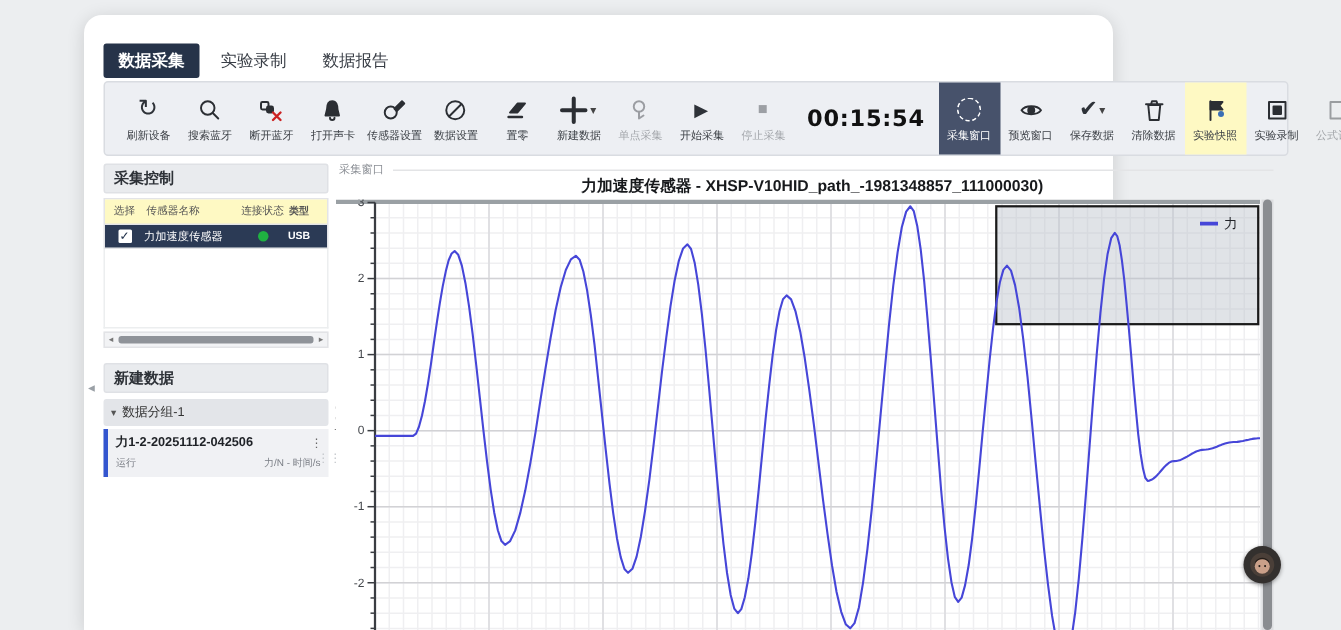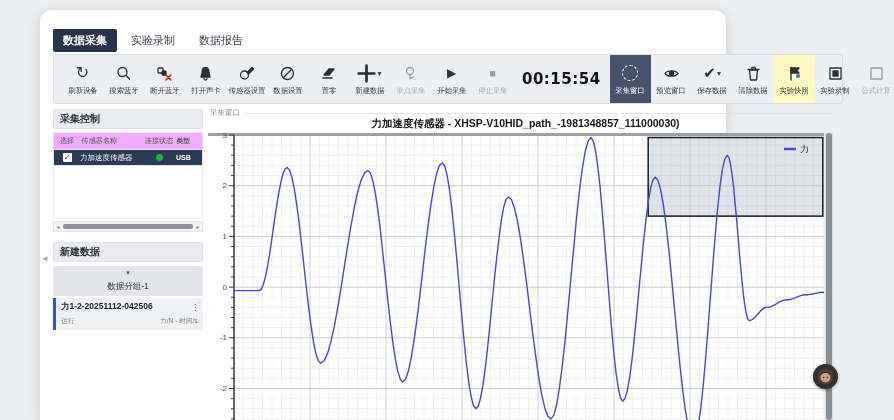--- a/index.html
+++ b/index.html
@@ -1,18 +1,18 @@
 <!DOCTYPE html>
 <html><head>
 <meta charset="utf-8">
 <style>
   html,body{margin:0;padding:0;}
   body{width:894px;height:420px;overflow:hidden;background:#eceef0;
        font-family:"Liberation Sans","DejaVu Sans",sans-serif;position:relative;}
-  #win{position:absolute;left:40px;top:10px;width:686px;height:410px;background:#fff;
+  #win{position:absolute;left:56px;top:10px;width:686px;height:410px;background:#fff;
        border-radius:12px 12px 0 0;box-shadow:0 2px 12px rgba(0,0,0,.14);}
   
   #tabbar{position:absolute;left:13px;top:19px;display:flex;gap:4px;}
   .tab{font-size:11px;color:#3a3f47;padding:4px 10px;cursor:pointer;border-radius:2px;}
   .tab.active{background:#263349;color:#fff;font-weight:bold;}
   
   #toolbar{position:absolute;left:13px;top:44px;width:790px;height:50px;background:#edeff3;
            border:1px solid #d9dce1;border-radius:3px;display:flex;align-items:center;
            box-sizing:border-box;padding-left:8px;}
   .titem{display:flex;flex-direction:column;align-items:center;justify-content:center;
@@ -26,39 +26,39 @@
   .titem.light{background:#fef9c3;align-items:center;}
   .titem.disabled{opacity:.42;}
   .timer{font-weight:bold;font-size:15px;color:#111;margin:0 9px;letter-spacing:.5px;
          font-family:"DejaVu Sans",sans-serif;}
   .glyph{font-size:14px;line-height:14px;}
   
   #leftcol{position:absolute;left:13px;top:99px;width:150px;bottom:0;}
   .band{background:#e9ebee;border:1px solid #dfe1e5;font-size:10px;font-weight:bold;
         color:#2e3238;padding:2px 6px;border-radius:2px;}
   #sensor-table{margin-top:3px;border:1px solid #e3e4e7;background:#fff;}
-  .thead{display:flex;background:#f0abfc;border-bottom:1px solid #e3e4e7;}
+  .thead{display:flex;background:#fef9c3;border-bottom:1px solid #e3e4e7;}
   .th{font-size:7.5px;color:#555;padding:3px 0;text-align:left;transform:scale(.95);}
   .trow{display:flex;align-items:center;background:#2b3a55;color:#fff;height:15px;}
   .c-sel{width:26px;display:flex;justify-content:center;}
   .c-name{width:62px;font-size:7.5px;}
   .c-stat{width:34px;display:flex;justify-content:center;}
   .c-type{width:24px;font-size:7px;font-weight:bold;}
   .cbx{width:9px;height:9px;background:#fff;border-radius:1px;color:#20304a;font-size:8px;
        line-height:9px;text-align:center;font-weight:bold;}
   .dot{width:7px;height:7px;border-radius:50%;}
   #table-空白{height:52px;background:#fff;border:1px solid #eceeef;border-top:none;}
   .hscroll{height:9px;margin-top:2px;display:flex;align-items:center;background:#f2f3f5;
            border:1px solid #e2e3e6;}
   .harrow{font-size:6px;color:#777;width:8px;text-align:center;}
   .htrack{flex:1;height:7px;position:relative;background:#f2f3f5;}
   .hthumb{position:absolute;left:1px;right:1px;top:1px;height:5px;background:#8f9399;border-radius:2px;}
   #datalist{margin-top:10px;}
   .grouprow{margin-top:4px;background:#e3e5e9;font-size:8.5px;color:#333;padding:3px 5px;
-            display:flex;gap:4px;align-items:center;border-radius:2px;flex-direction:column;}
+            display:flex;gap:4px;align-items:center;border-radius:2px;}
   .gcaret{font-size:7px;color:#555;}
   .ditem{margin-top:2px;background:#f0f1f4;border-left:3px solid #3355cf;padding:3px 4px 4px 5px;}
   .dtitle-row{display:flex;justify-content:space-between;align-items:center;}
   .dtitle{font-size:8.5px;font-weight:bold;color:#1e2126;white-space:nowrap;}
   .kebab{font-size:8px;color:#666;}
   .dsub{display:flex;justify-content:space-between;margin-top:3px;}
   .dsub span{font-size:7px;color:#7a7e85;transform:scale(.95);}
   
   #chartpanel{position:absolute;left:168px;top:95px;width:635px;bottom:0;}
   #cornerrow{position:absolute;left:2px;top:3px;right:10px;display:flex;align-items:center;gap:6px;}

